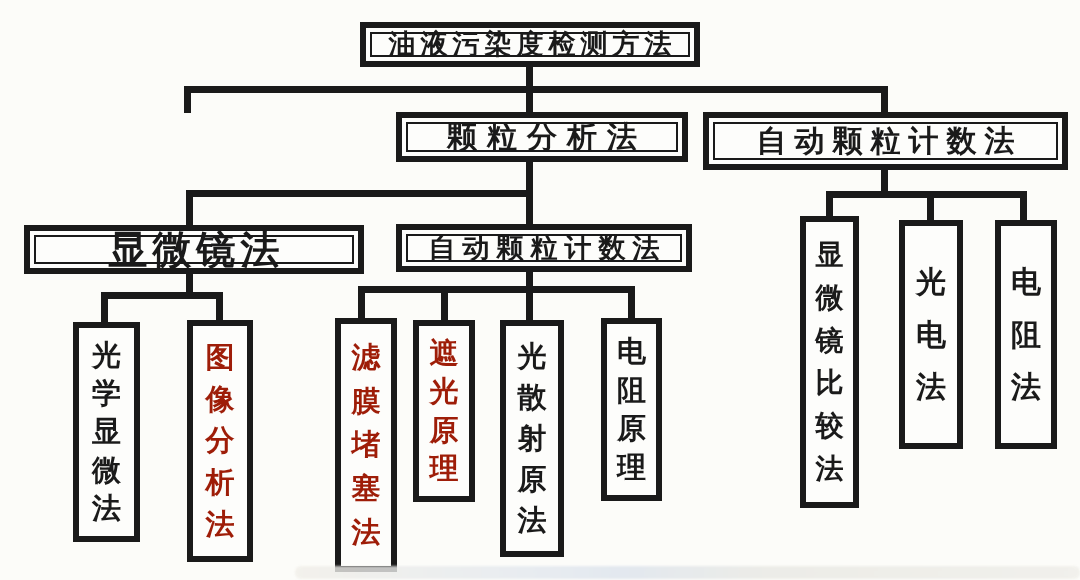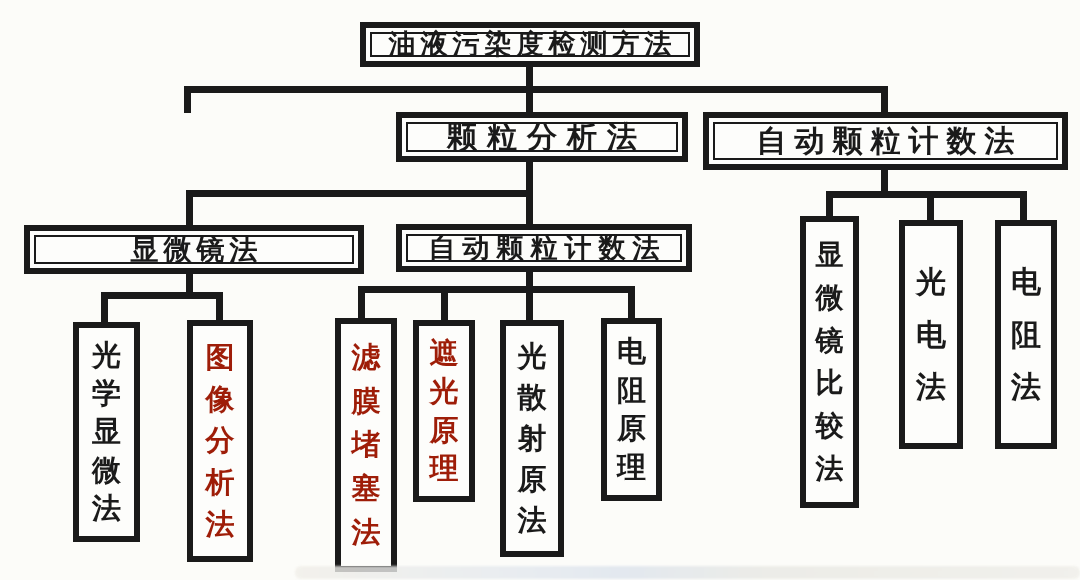--- a/index.html
+++ b/index.html
@@ -69,21 +69,21 @@
   </div>
 
   <div class="hbox" style="left:396px;top:112px;width:292px;height:50px;text-align:right;">
     <span style="font-size:30px;letter-spacing:10px;text-indent:10px;">颗粒分析法</span>
   </div>
   <div class="hbox" style="left:703px;top:112px;width:365px;height:58px;">
     <span style="font-size:30px;letter-spacing:8px;text-indent:8px;">自动颗粒计数法</span>
   </div>
 
   <div class="hbox" style="left:24px;top:225px;width:340px;height:49px;">
-    <span style="font-size:28px;letter-spacing:5px;text-indent:5px;">显微镜法</span>
+    <span style="font-size:39px;letter-spacing:5px;text-indent:5px;">显微镜法</span>
   </div>
   <div class="hbox" style="left:396px;top:224px;width:296px;height:48px;">
     <span style="font-size:27px;letter-spacing:7px;text-indent:7px;">自动颗粒计数法</span>
   </div>
 
   <div class="vbox" style="left:73px;top:322px;width:67px;height:220px;font-size:29px;">
       <span>光</span>
       <span>学</span>
       <span>显</span>
       <span>微</span>

